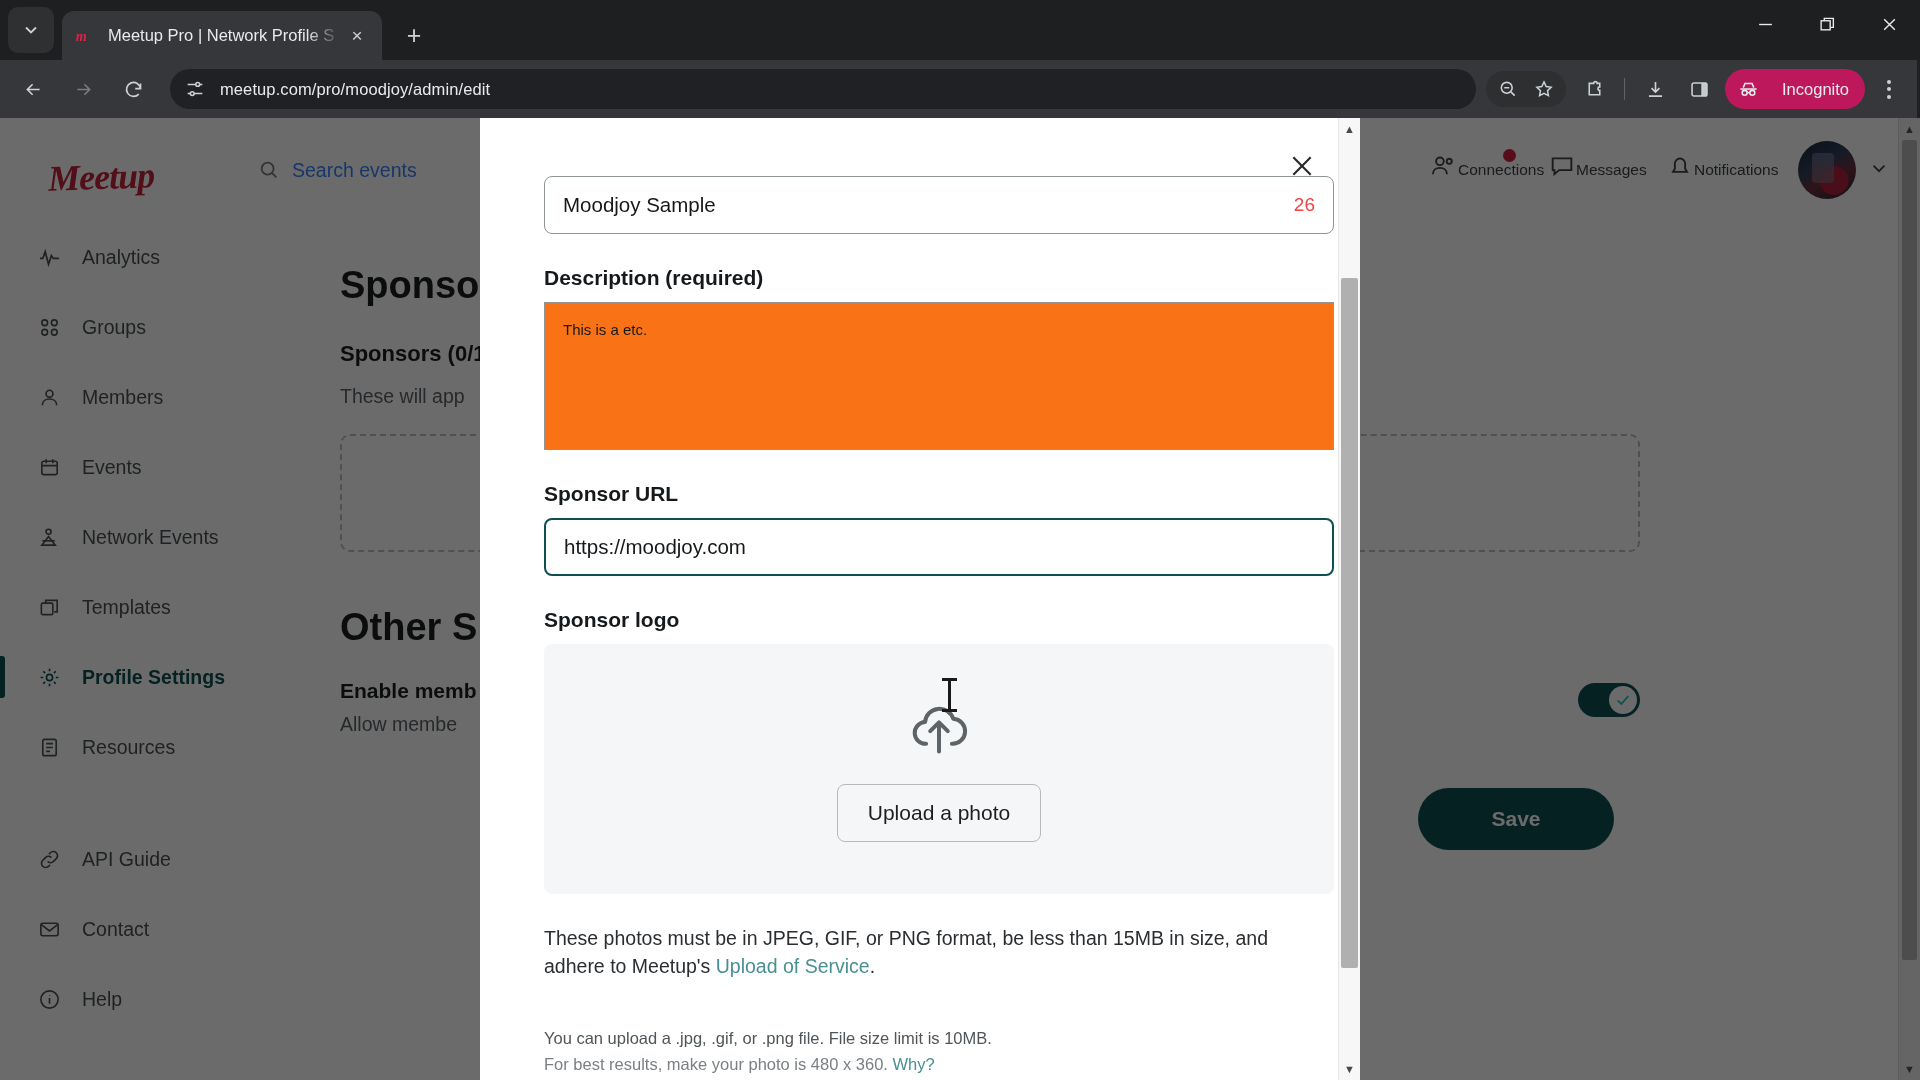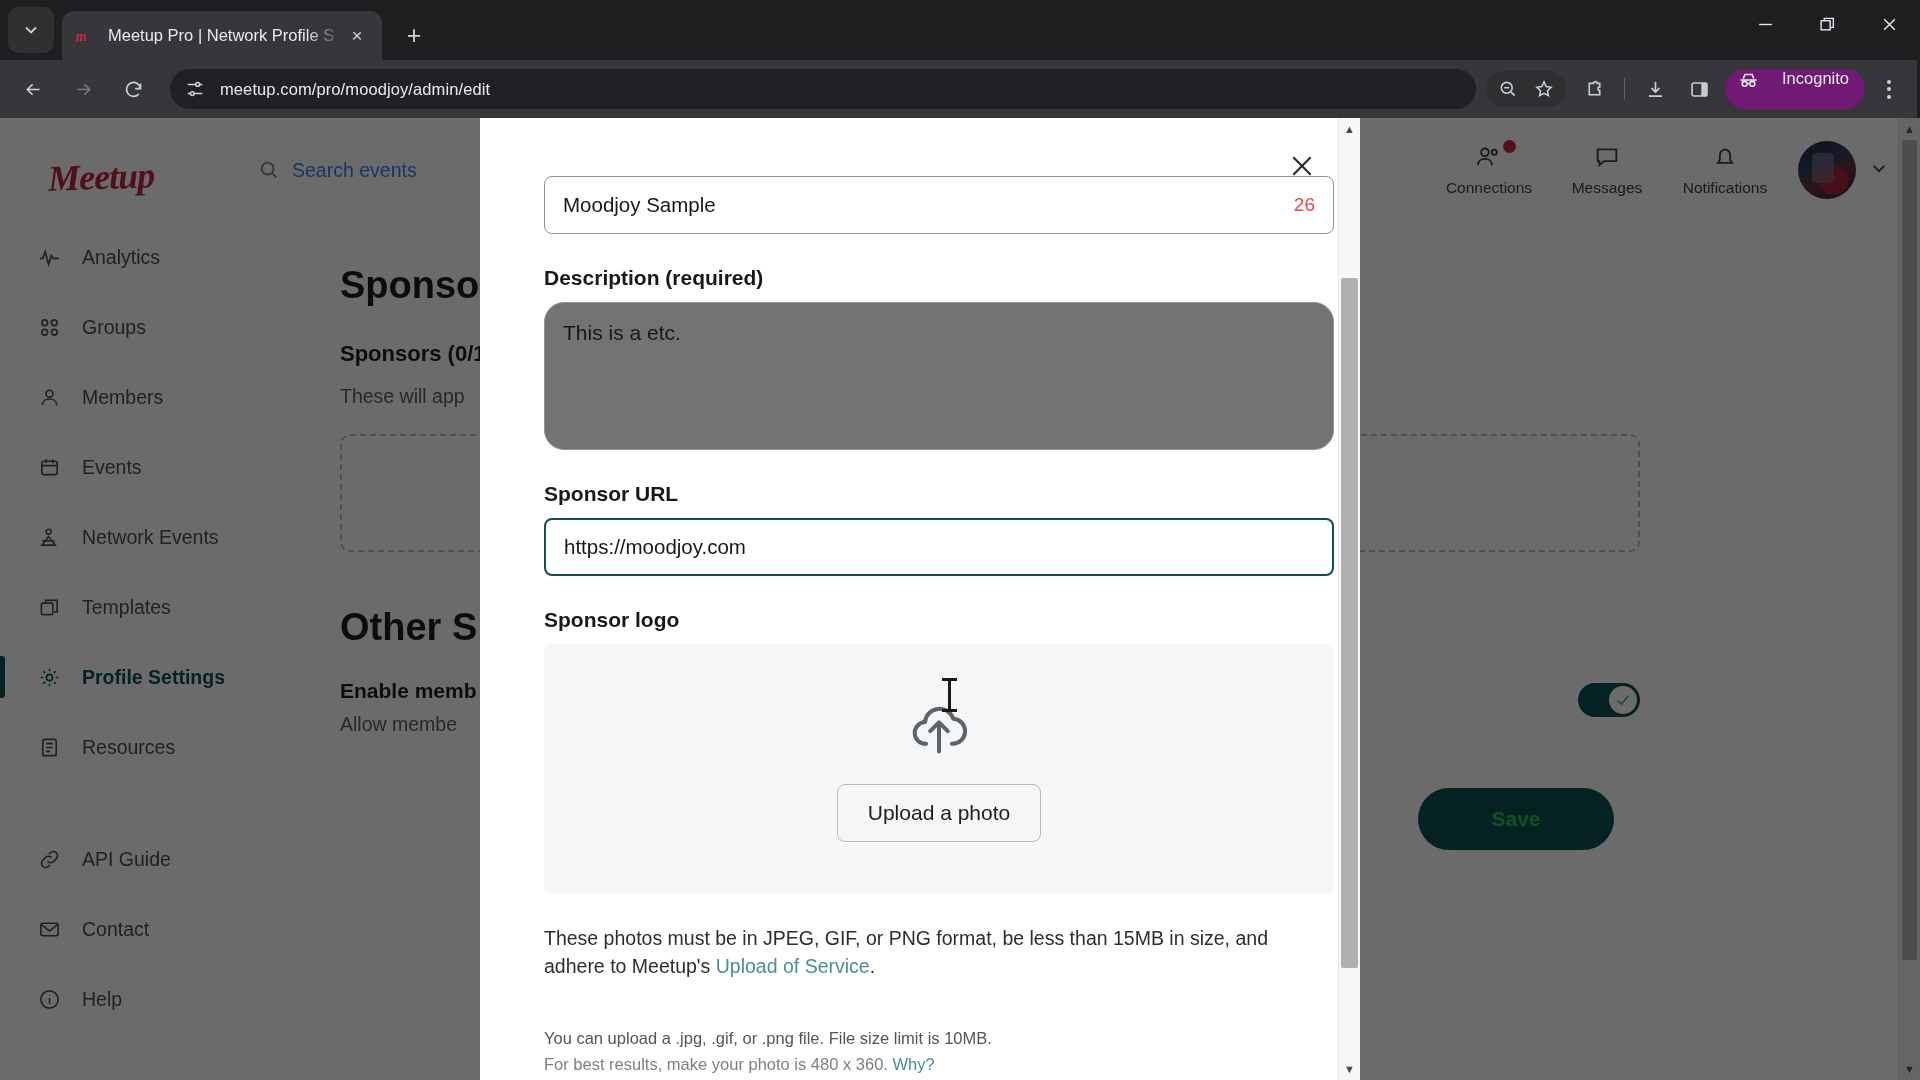--- a/index.html
+++ b/index.html
@@ -100,22 +100,22 @@
     border-radius: 20px; height: 36px; padding: 0 4px; margin-right: 6px;
   }
   .tb-btn {
     width: 42px; height: 42px; border-radius: 50%; margin: 0 1px;
     display: flex; align-items: center; justify-content: center;
     color: #cdd1d4; cursor: pointer;
   }
   .tb-btn svg { width: 21px; height: 21px; }
   .tb-sep { width: 1px; height: 22px; background: #5f6368; margin: 0 8px; }
   .incognito-pill {
-    display: flex; align-items: flex-start; height: 40px; border-radius: 20px;
-    background: #701a75; padding: 0 16px 0 12px; margin-left: 4px;
+    display: flex; align-items: center; height: 40px; border-radius: 20px;
+    background: #be185d; padding: 0 16px 0 12px; margin-left: 4px;
     cursor: pointer;
     gap: 12px;
   }
   .incognito-pill svg { width: 23px; height: 23px; margin-right: 10px; color:#e8eaed; }
   .incognito-pill span { color: #e8eaed; font-size: 16.5px; }
   .menu-dots {
     width: 40px; height: 40px; margin-left: 4px;
     display: flex; flex-direction: column; align-items: center; justify-content: center;
     gap: 3.5px; cursor: pointer;
   }
@@ -160,21 +160,21 @@
     position: absolute; top: 0; left: 300px; right: 0; height: 104px;
     display: flex; align-items: center; padding: 0 30px 0 0;
   }
   .pg-search {
     width: 330px; height: 52px; margin-left: -42px;
     display: flex; align-items: center; color: #3b82f6; font-size: 19.5px;
   }
   .pg-search svg { width: 22px; height: 22px; margin-right: 12px; }
   .hdr-spacer { flex: 1; }
   .hdr-item {
-    display: flex; flex-direction: column; align-items: center;
+    display: flex; flex-direction: row; align-items: center;
     width: 118px; color: #3c4245; font-size: 15.5px; cursor: pointer;
     position: relative;
   }
   .hdr-item svg { width: 28px; height: 28px; margin-bottom: 8px; }
   .hdr-badge {
     position: absolute; top: -3px; right: 32px;
     width: 13px; height: 13px; border-radius: 50%; background: #d0213f;
   }
   .avatar-wrap { display:flex; align-items:center; margin-left: 14px; cursor: pointer;}
   .avatar {
@@ -216,21 +216,21 @@
     content: ""; position: absolute; right: 3px; top: 3px;
     width: 28px; height: 28px; border-radius: 50%; background: #fff;
   }
   .toggle .tcheck {
     position: absolute; right: 9px; top: 9px; width: 16px; height: 16px;
     color: #0e4f52; z-index: 2;
   }
   .save-btn {
     margin-top: 52px; margin-left: 1078px;
     width: 196px; height: 62px; border-radius: 31px;
-    background: #0e4f52; color: #22c55e; font-size: 21px; font-weight: bold;
+    background: #0e4f52; color: #ffffff; font-size: 21px; font-weight: bold;
     display: flex; align-items: center; justify-content: center; cursor: pointer;
     border: none;
   }
 
   
   .scrim { position: absolute; inset: 0; background: rgba(0,0,0,.58); }
 
   
   .page-scrollbar {
     position: absolute; right: 0; top: 0; bottom: 0; width: 22px;
@@ -268,22 +268,22 @@
   .txt-input {
     width: 790px; height: 58px; border: 1px solid #8f9497; border-radius: 8px;
     display: flex; align-items: center; padding: 0 18px;
     font-size: 20.5px; color: #16191b; background: #fff;
   }
   .txt-input .val { flex: 1; }
   .txt-input .count { color: #ef4444; font-size: 19px; }
   .txt-input.focused { border: 2px solid #0e4f52; }
 
   .txt-area {
-    width: 790px; height: 148px; border: 1px solid #8f9497; border-radius: 20px;
-    padding: 18px; font-size: 21px; color: #16191b; background: #737373;
+    width: 790px; height: 148px; border: 1px solid #8f9497; border-radius: 0;
+    padding: 18px; font-size: 15px; color: #16191b; background: #f97316;
     margin-bottom: 0;
   }
 
   .gap-32 { height: 32px; }
 
   .logo-drop {
     width: 790px; height: 250px; background: #f5f6f7; border-radius: 8px;
     display: flex; flex-direction: column; align-items: center; justify-content: center;
   }
   .logo-drop .cloud { color: #5d6366; margin-bottom: 22px; }

